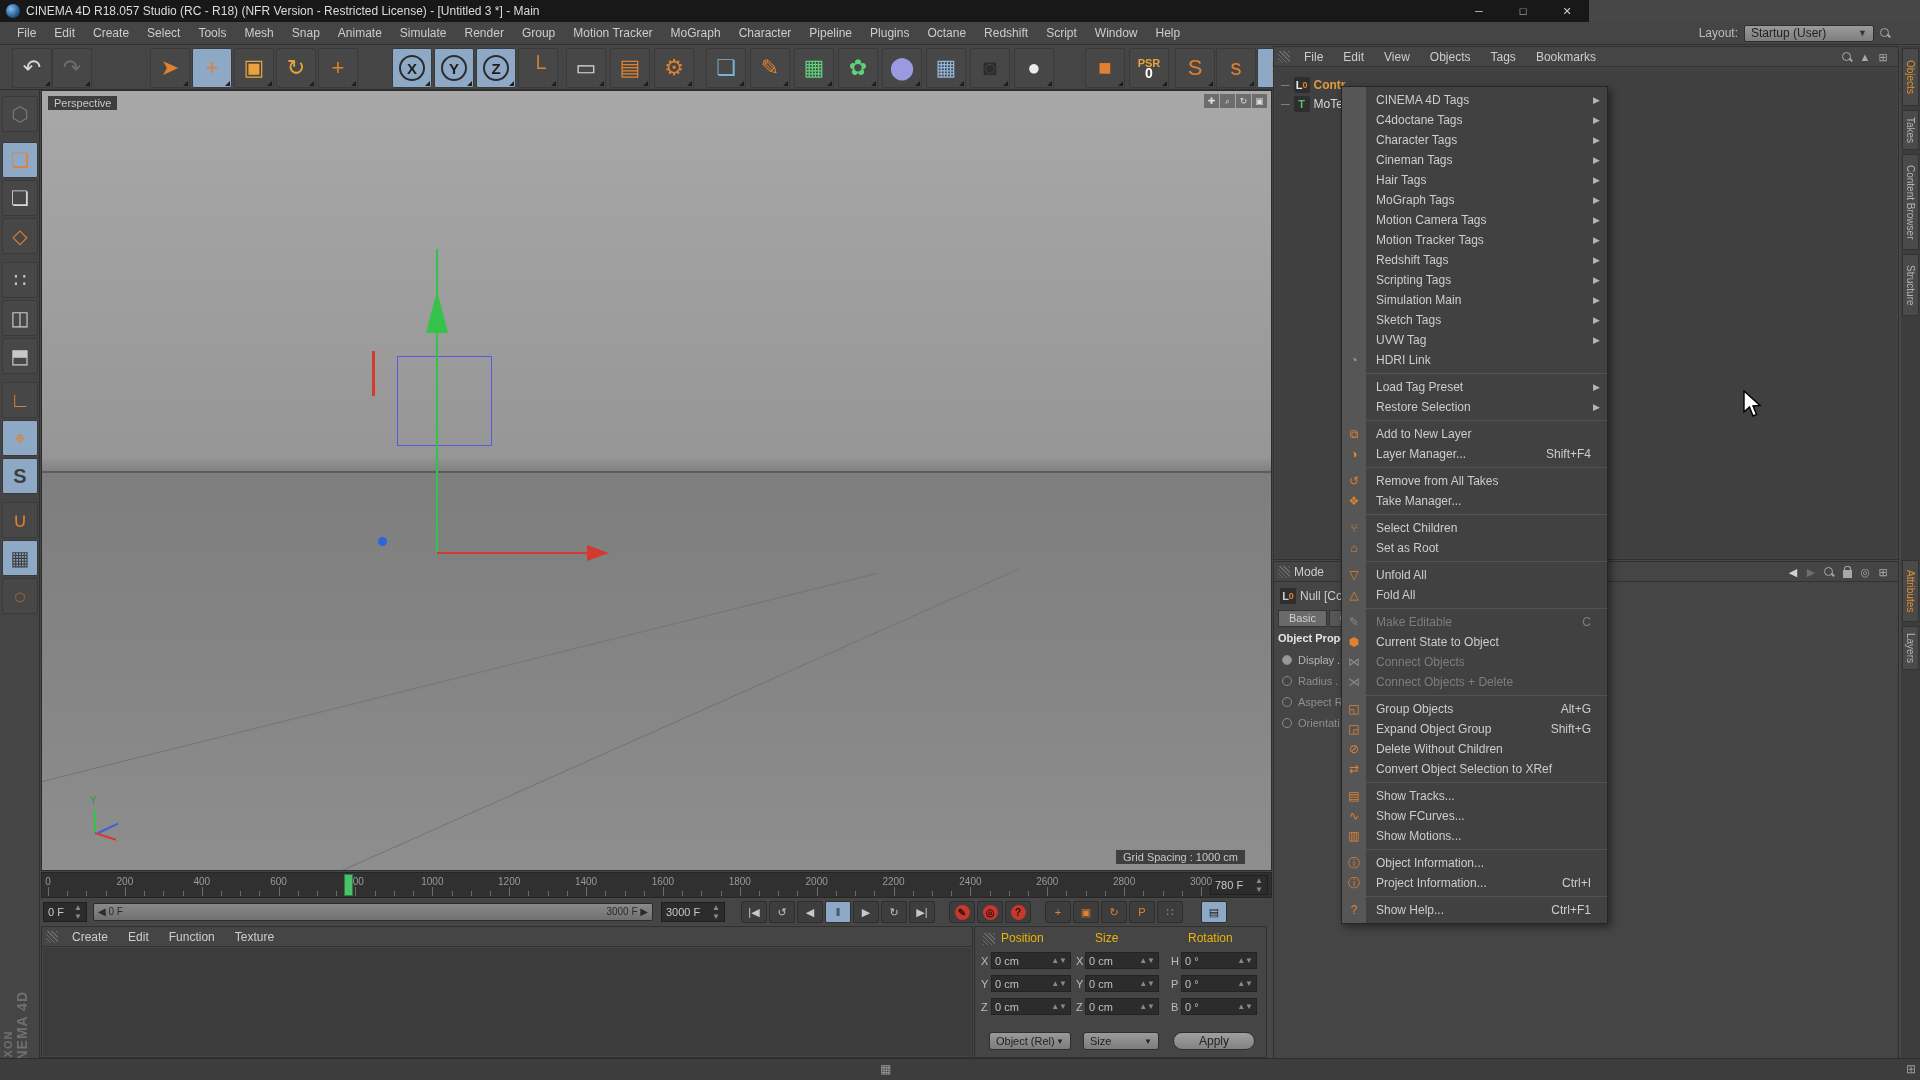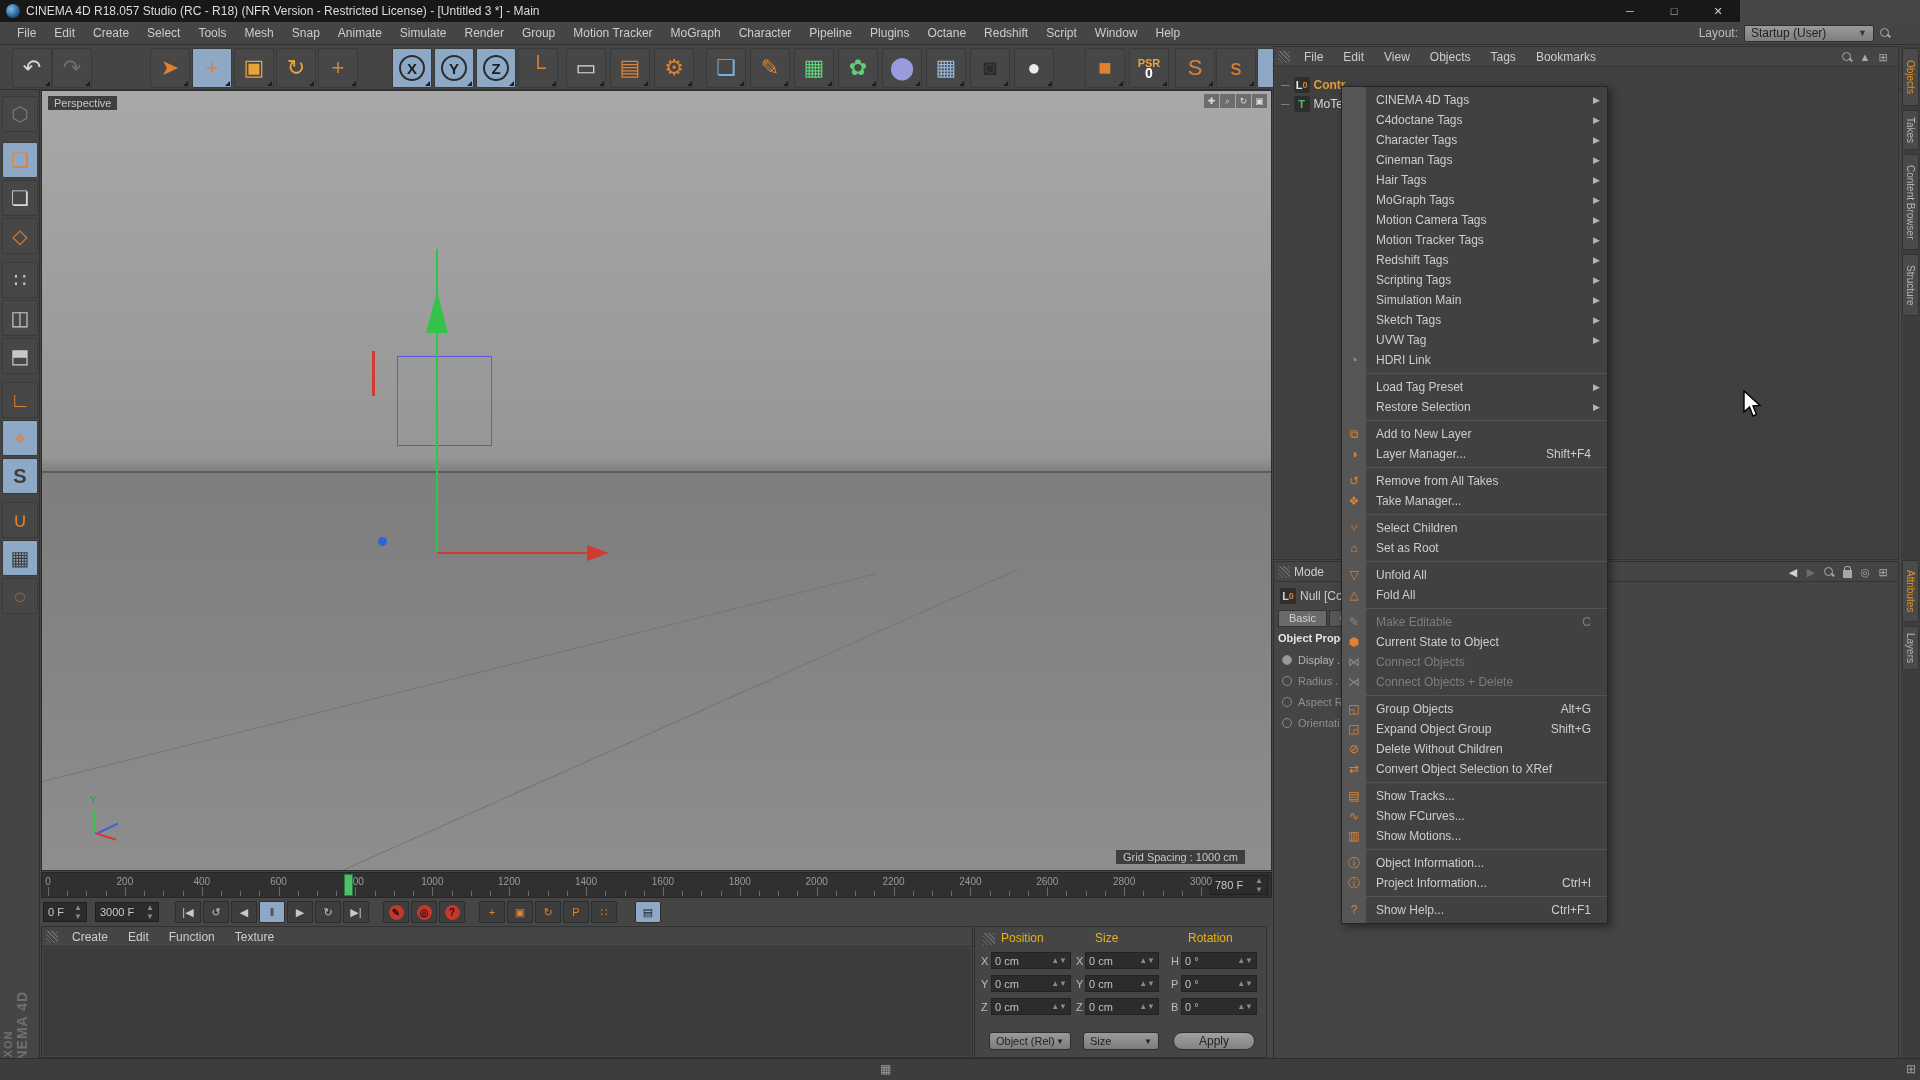--- a/index.html
+++ b/index.html
@@ -2,21 +2,21 @@
 <html><head>
 <meta charset="utf-8">
 <style>
   * { margin:0; padding:0; box-sizing:border-box; }
   html,body { background:#2a2a2a; }
   #app { position:relative; width:1920px; height:1080px; overflow:hidden;
          font-family:"Liberation Sans", sans-serif; background:#474747; color:#c8c8c8; }
   .abs { position:absolute; }
 
   
-  .titlebar { left:0; top:0; width:1740px; height:22px; background:#181818; display:flex; align-items:center; }
+  .titlebar { left:0; top:0; width:1589px; height:22px; background:#181818; display:flex; align-items:center; }
   .app-logo { width:14px; height:14px; border-radius:50%; margin:0 6px 0 6px;
               background:radial-gradient(circle at 35% 35%, #7ec0e8, #1b4c86 70%); }
   .win-title { font-size:12px; color:#dcdcdc; }
   .win-btns { position:absolute; right:0; top:0; height:22px; display:flex; }
   .win-btn { width:44px; height:22px; display:flex; align-items:center; justify-content:center;
              color:#cfcfcf; font-size:11px; }
 
   
   .menubar { left:0; top:22px; width:1920px; height:23px; background:#454545; border-bottom:1px solid #303030;
              display:flex; align-items:center; padding-left:8px; }
@@ -469,20 +469,24 @@
       <div class="tick-label" style="left: 1082.13px;">2800</div>
       <div class="tick-label" style="left: 1159px;">3000</div>
       <div class="playhead" style="left: 301.78px;"></div>
     </div>
 
   <div class="abs transport" id="transport">
       <div class="spin-box" style="width: 44px; margin-left: 2px;">
         <span>0 F</span>
         <span style="font-size:8px;color:#8a8a8a;">▲<br>▼</span>
       </div>
+      <div class="range-slider" style="width: 560px; margin-left: 6px;">
+        <span class="lft">◀ 0 F</span>
+        <span class="rgt">3000 F ▶</span>
+      </div>
       <div class="spin-box" style="width: 64px; margin-left: 8px;">
         <span>3000 F</span>
         <span style="font-size:8px;color:#8a8a8a;">▲<br>▼</span>
       </div>
       <div style="width: 14px;"></div>
       <div class="pbtn">|◀</div>
       <div class="pbtn">↺</div>
       <div class="pbtn">◀</div>
       <div class="pbtn blue">‖</div>
       <div class="pbtn">▶</div>

